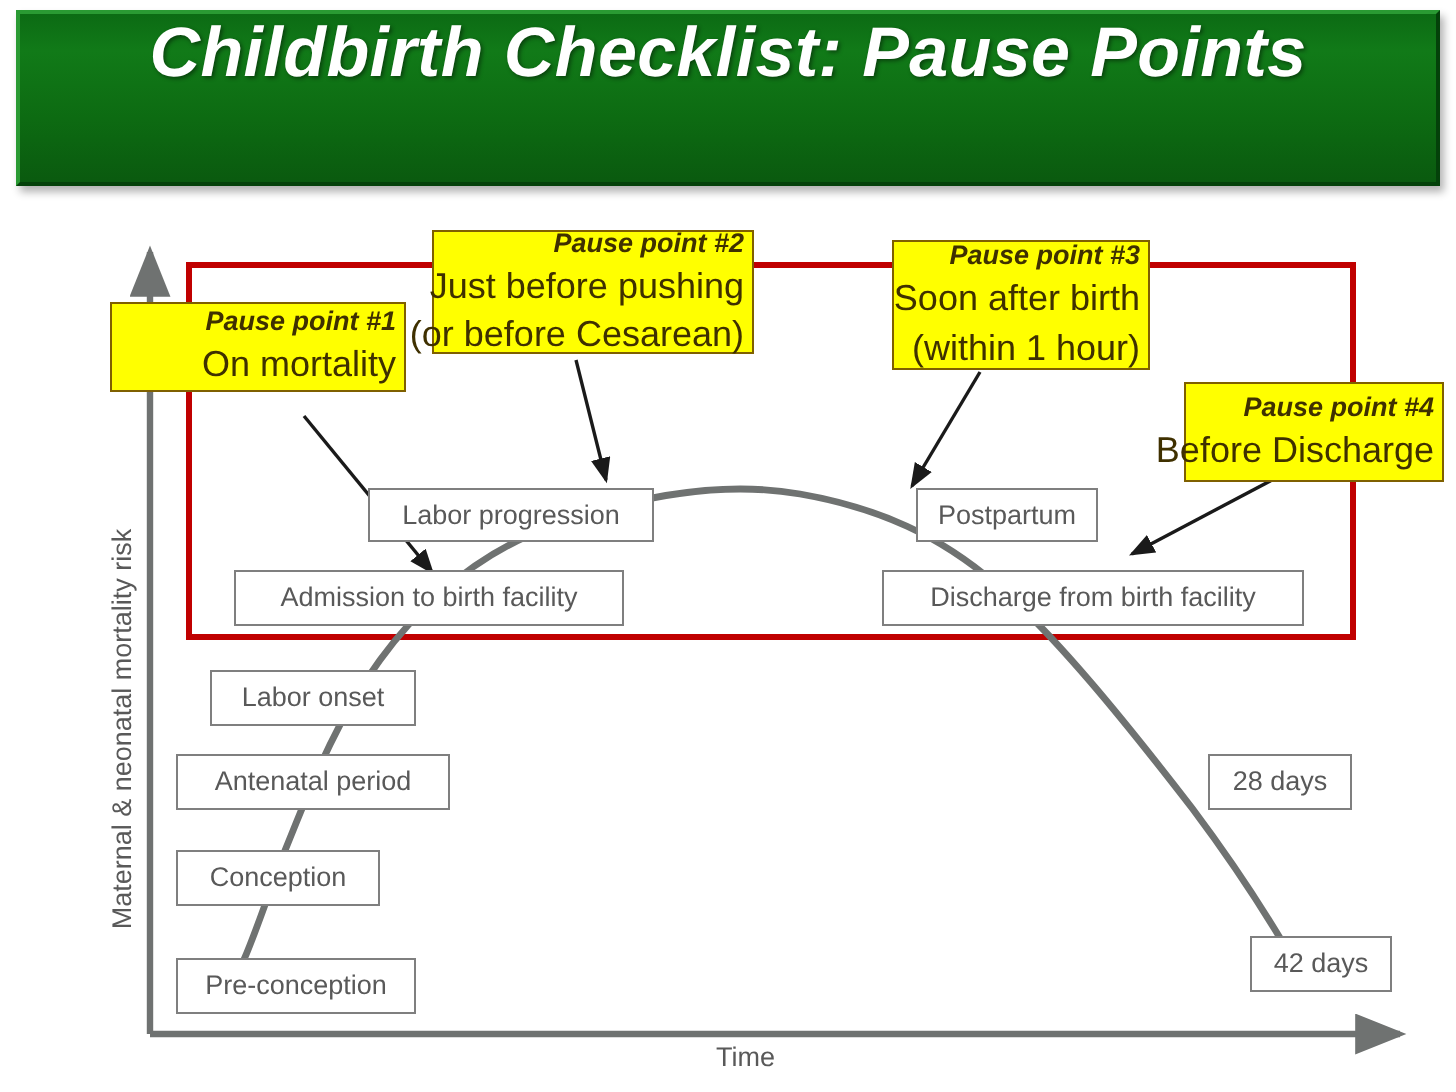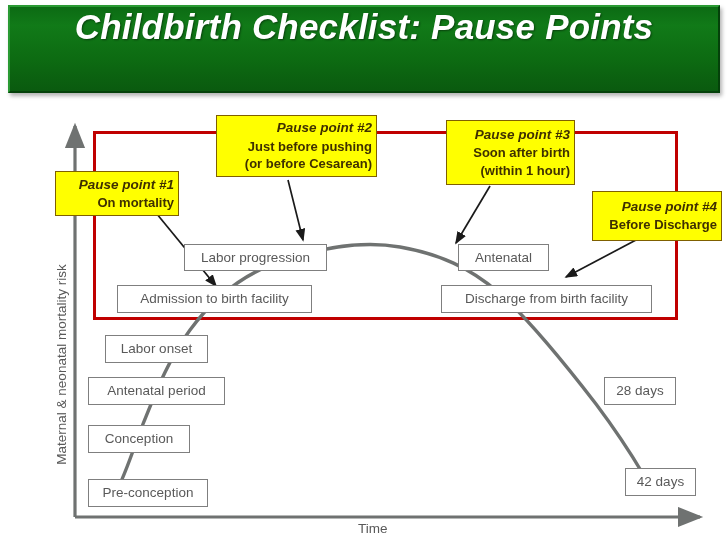--- a/index.html
+++ b/index.html
@@ -122,22 +122,22 @@
     padding: 2px 4px;
   }
   .pause-box .pp-title {
     font-size: 13.5px;
     font-weight: bold;
     font-style: italic;
     line-height: 1.35;
     white-space: nowrap;
   }
   .pause-box .pp-line {
-    font-size: 13px;
-    font-weight: bold;
+    font-size: 18px;
+    font-weight: normal;
     line-height: 1.35;
     white-space: nowrap;
   }
 </style>
 </head>
 <body>
 
 <div id="slide">
 
   <div id="title-banner">
@@ -189,29 +189,29 @@
 
   <div class="proc-box" style="left:105px; top:335px; width:103px; height:28px;">Labor onset</div>
 
   <div class="proc-box" style="left:88px;  top:377px; width:137px; height:28px;">Antenatal period</div>
 
   <div class="proc-box" style="left:117px; top:285px; width:195px; height:28px;">Admission to birth facility</div>
 
   <div class="proc-box" style="left:184px; top:244px; width:143px; height:27px;">Labor progression</div>
 
 
-  <div class="proc-box" style="left:458px; top:244px; width:91px;  height:27px;">Antenatal</div>
+  <div class="proc-box" style="left:458px; top:244px; width:91px;  height:27px;">Postpartum</div>
 
   <div class="proc-box" style="left:441px; top:285px; width:211px; height:28px;">Discharge from birth facility</div>
 
   <div class="proc-box" style="left:604px; top:377px; width:72px;  height:28px;">28 days</div>
 
   <div class="proc-box" style="left:625px; top:468px; width:71px;  height:28px;">42 days</div>
 
-  <div class="pause-box" style="left:55px; top:171px; width:124px; height:45px;">
+  <div class="pause-box" style="left:55px; top:151px; width:148px; height:45px;">
     <div class="pp-title">Pause point #1</div>
     <div class="pp-line">On mortality</div>
   </div>
 
   <div class="pause-box" style="left:216px; top:115px; width:161px; height:62px;">
     <div class="pp-title">Pause point #2</div>
     <div class="pp-line">Just before pushing</div>
     <div class="pp-line">(or before Cesarean)</div>
   </div>
 

